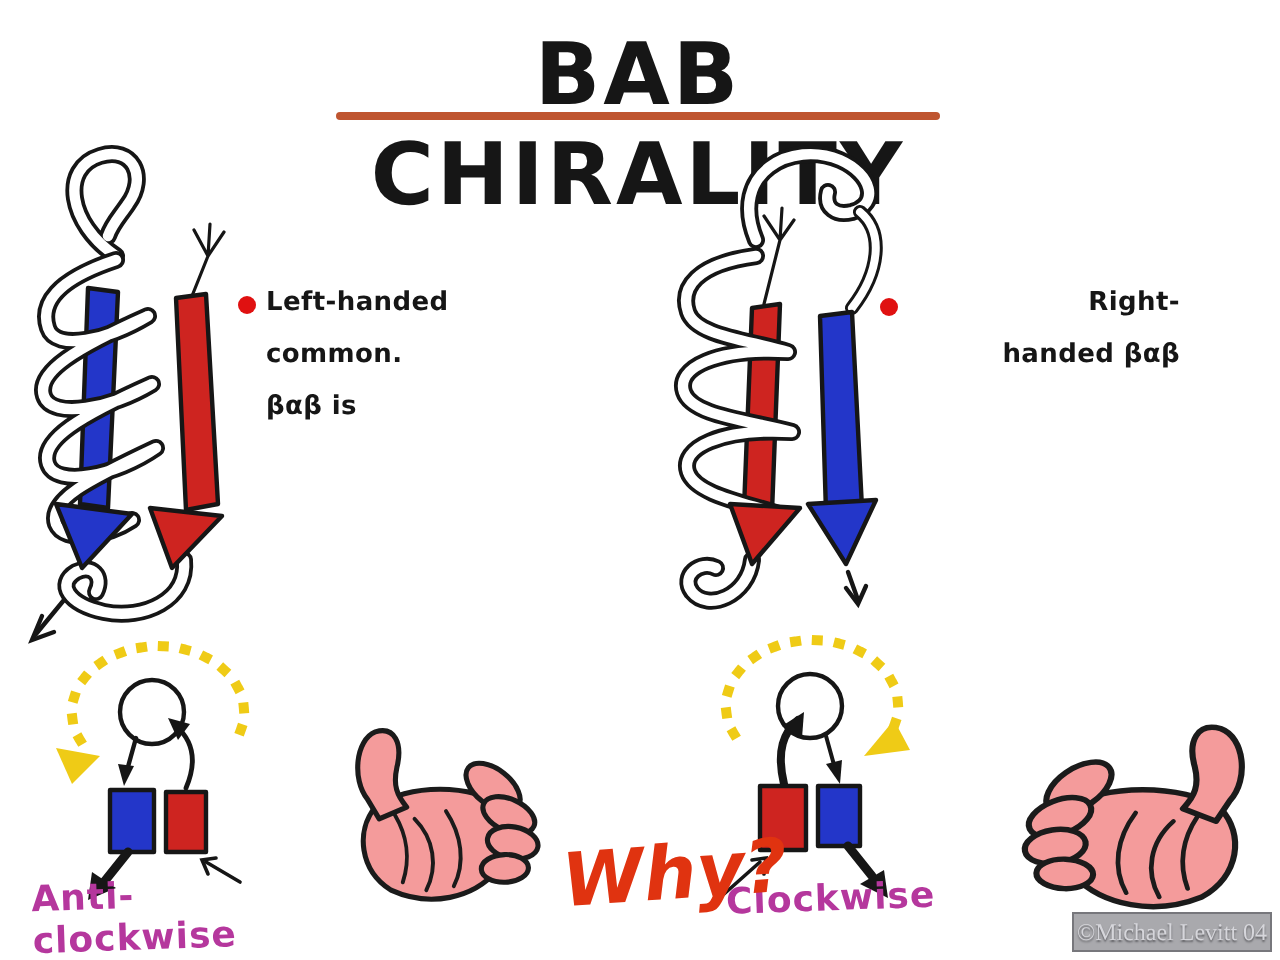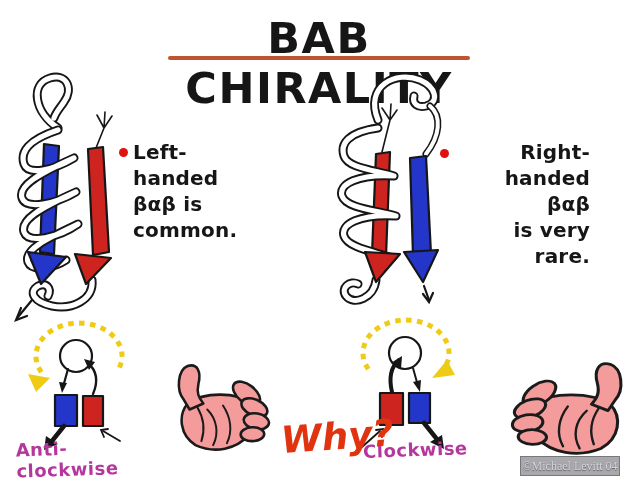--- a/index.html
+++ b/index.html
@@ -4,34 +4,34 @@
 <style>
   html,body{margin:0;padding:0;background:#888;}
   #stage{position:relative;width:640px;height:480px;background:#ffffff;overflow:hidden;
          font-family:"DejaVu Sans","Liberation Sans",sans-serif;}
   .abs{position:absolute;}
   
   #title{left:160px;top:13px;width:318px;text-align:center;font-size:43px;font-weight:bold;
          letter-spacing:1.5px;color:var(--ink);}
   #title-underline{left:168px;top:56px;width:302px;height:4px;background:var(--underline);border-radius:2px;}
   
-  .note{font-size:20px;font-weight:bold;color:var(--ink);line-height:26px;letter-spacing:.2px;}
+  .note{font-size:13px;font-weight:bold;color:var(--ink);line-height:26px;letter-spacing:.2px;}
   #note-left{left:133px;top:139px;width:125px;}
   #note-right{left:455px;top:139px;width:135px;text-align:right;}
   .bullet{width:9px;height:9px;border-radius:50%;background:#E01111;}
   #bullet-left{left:119px;top:148px;}
   #bullet-right{left:440px;top:149px;}
   
   .mag{font-weight:bold;color:var(--label-magenta);font-size:18px;letter-spacing:.5px;}
   #lbl-anticlockwise{left:16px;top:437px;width:150px;transform:rotate(-2deg);}
   #lbl-clockwise{left:363px;top:439px;width:110px;transform:rotate(-2deg);}
   #lbl-why{left:281px;top:416px;width:90px;font-size:37px;font-weight:bold;font-style:italic;
            color:var(--why-red);transform:rotate(-4deg);}
   
-  #watermark{left:520px;top:456px;width:100px;height:20px;background:var(--watermark-bg);
+  #watermark{left:536px;top:456px;width:100px;height:20px;background:var(--watermark-bg);
              border:1px solid #77777c;box-sizing:border-box;text-align:center;
              font-family:"Liberation Serif","DejaVu Serif",serif;font-size:12px;line-height:18px;
              color:var(--watermark-text);text-shadow:0 1px 1px #5c5c60;}
   
   .rib-out{stroke:var(--ink);stroke-width:9;fill:none;stroke-linecap:round;stroke-linejoin:round;}
   .rib-in{stroke:#fff;stroke-width:5.2;fill:none;stroke-linecap:round;stroke-linejoin:round;}
   .rib-out.thin{stroke-width:7;} .rib-in.thin{stroke-width:4;}
   .strand{stroke:var(--ink);stroke-width:2.2;stroke-linejoin:round;}
   .inkline{stroke:var(--ink);fill:none;stroke-linecap:round;}
   .handfill{fill:var(--hand-pink);stroke:#1b1b1b;stroke-width:2.6;stroke-linejoin:round;}
@@ -89,29 +89,28 @@
     </g>
     <polygon class="strand" style="fill:var(--strand-red)" points="35,184 70,186 46,214"></polygon>
     <polygon class="strand" style="fill:var(--strand-blue)" points="74,184 108,182 93,214"></polygon>
     <path class="inkline" d="M94,218 L99,232" stroke-width="2.2"></path>
     <path class="inkline" d="M93,226 L99,234 L103,225" stroke-width="2.2"></path>
   </svg>
 
   <div class="abs bullet" id="bullet-left"></div>
   <div class="abs note" id="note-left">
     <span style="display:block">Left-handed</span>
+    <span style="display:block">common.</span>
     <span style="display:block">βαβ is</span>
-    <span style="display:block">common.</span>
   </div>
 
   <div class="abs bullet" id="bullet-right"></div>
   <div class="abs note" id="note-right">
     <span style="display:block">Right-</span>
     <span style="display:block">handed βαβ</span>
-    <span style="display:block">is very rare.</span>
   </div>
 
   <svg class="abs" style="left:20px;top:315px;" width="140" height="142" viewBox="20 315 140 142">
     <path d="M40,370 A43,33 0 1 1 118,370" fill="none" style="stroke:var(--dots-yellow)" stroke-width="5" stroke-dasharray="0.5 10.5" stroke-linecap="square"></path>
     <polygon points="28,374 50,378 36,392" style="fill:var(--dots-yellow)"></polygon>
     <circle cx="76" cy="356" r="16" fill="#fff" class="strand"></circle>
     <path class="inkline" d="M68,369 L63,387" stroke-width="2.2"></path>
     <polygon points="59,382 67,383 62,393" style="fill:var(--ink)"></polygon>
     <path class="inkline" d="M93,394 C99,380 96,370 88,363" stroke-width="2.4"></path>
     <polygon points="84,359 95,362 89,370" style="fill:var(--ink)"></polygon>

